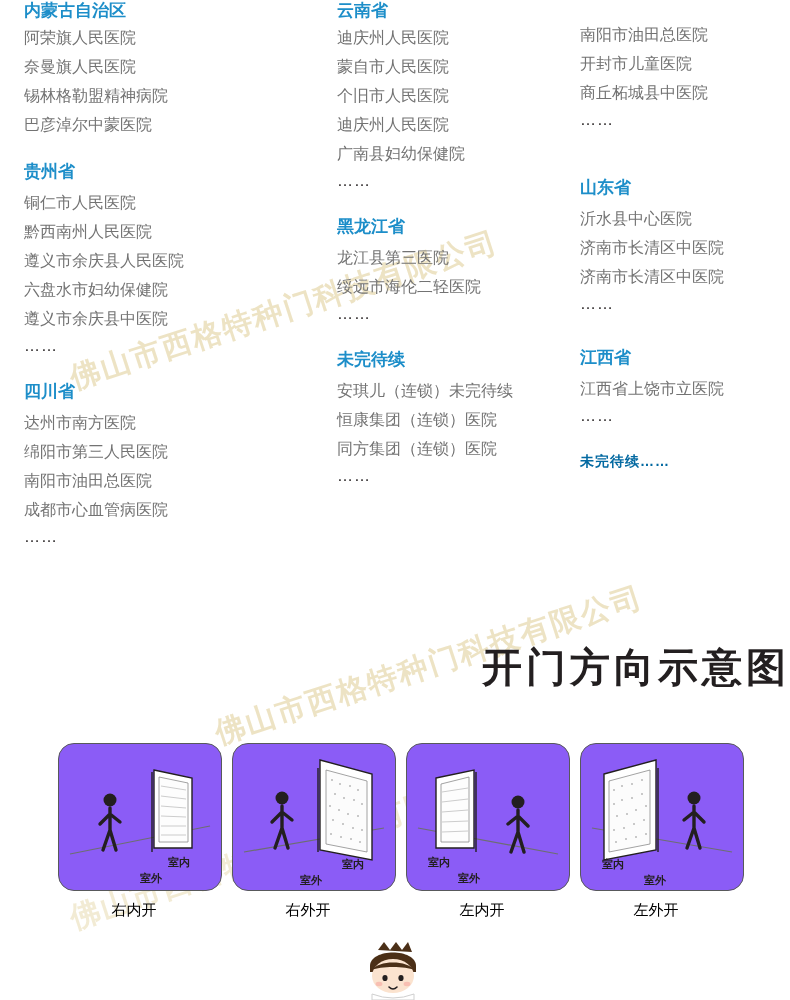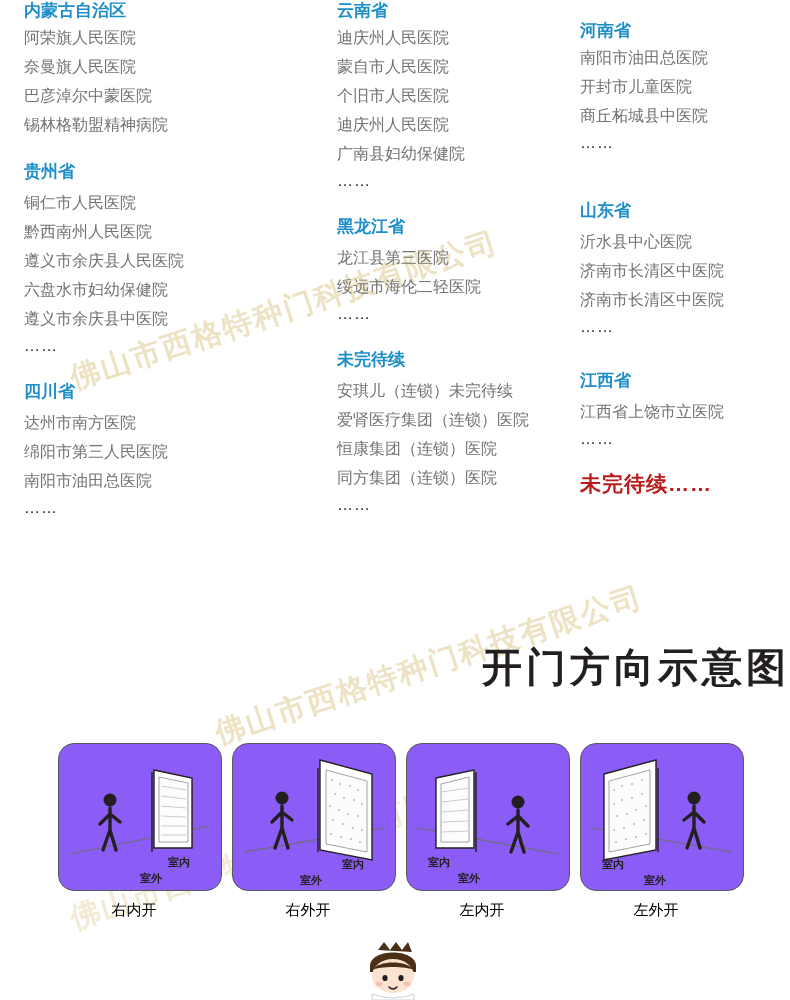--- a/index.html
+++ b/index.html
@@ -67,24 +67,24 @@
     color: #737373;
     white-space: nowrap;
   }
   .dots {
     font-size: 16px;
     line-height: 26px;
     color: #231f20;
     letter-spacing: 1px;
   }
   .to-be-continued {
-    font-size: 21px;
+    font-size: 14px;
     font-weight: bold;
-    color: #b91c1c;
-    margin-top: 18px;
+    color: #0369a1;
+    margin-top: 24px;
     letter-spacing: 1px;
   }
 
   
   .col .group:first-child .group-title { line-height: 22px; }
 
   
   .door-section {
     position: absolute;
     left: 0;
@@ -145,37 +145,38 @@
   <div class="wm wm-3">佛山市西格特种门科技有限公司</div>
 </div>
 
 <div class="lists">
 
   <div class="col col-1">
     <div class="group">
       <div class="group-title">内蒙古自治区</div>
       <div class="item">阿荣旗人民医院</div>
       <div class="item">奈曼旗人民医院</div>
+      <div class="item">锡林格勒盟精神病院</div>
       <div class="item">巴彦淖尔中蒙医院</div>
-      <div class="item">锡林格勒盟精神病院</div>
     </div>
     <div class="group">
       <div class="group-title">贵州省</div>
       <div class="item">铜仁市人民医院</div>
       <div class="item">黔西南州人民医院</div>
       <div class="item">遵义市余庆县人民医院</div>
       <div class="item">六盘水市妇幼保健院</div>
       <div class="item">遵义市余庆县中医院</div>
       <div class="dots">……</div>
     </div>
     <div class="group">
       <div class="group-title">四川省</div>
       <div class="item">达州市南方医院</div>
       <div class="item">绵阳市第三人民医院</div>
       <div class="item">南阳市油田总医院</div>
+      <div class="item">成都市心血管病医院</div>
       <div class="dots">……</div>
     </div>
   </div>
 
   <div class="col col-2">
     <div class="group">
       <div class="group-title">云南省</div>
       <div class="item">迪庆州人民医院</div>
       <div class="item">蒙自市人民医院</div>
       <div class="item">个旧市人民医院</div>
@@ -185,30 +186,28 @@
     </div>
     <div class="group">
       <div class="group-title">黑龙江省</div>
       <div class="item">龙江县第三医院</div>
       <div class="item">绥远市海伦二轻医院</div>
       <div class="dots">……</div>
     </div>
     <div class="group">
       <div class="group-title">未完待续</div>
       <div class="item">安琪儿（连锁）未完待续</div>
-      <div class="item">爱肾医疗集团（连锁）医院</div>
       <div class="item">恒康集团（连锁）医院</div>
       <div class="item">同方集团（连锁）医院</div>
       <div class="dots">……</div>
     </div>
   </div>
 
   <div class="col col-3">
     <div class="group" style="margin-top:20px">
-      <div class="group-title">河南省</div>
       <div class="item">南阳市油田总医院</div>
       <div class="item">开封市儿童医院</div>
       <div class="item">商丘柘城县中医院</div>
       <div class="dots">……</div>
     </div>
     <div class="group" style="margin-top:40px">
       <div class="group-title">山东省</div>
       <div class="item">沂水县中心医院</div>
       <div class="item">济南市长清区中医院</div>
       <div class="item">济南市长清区中医院</div>

